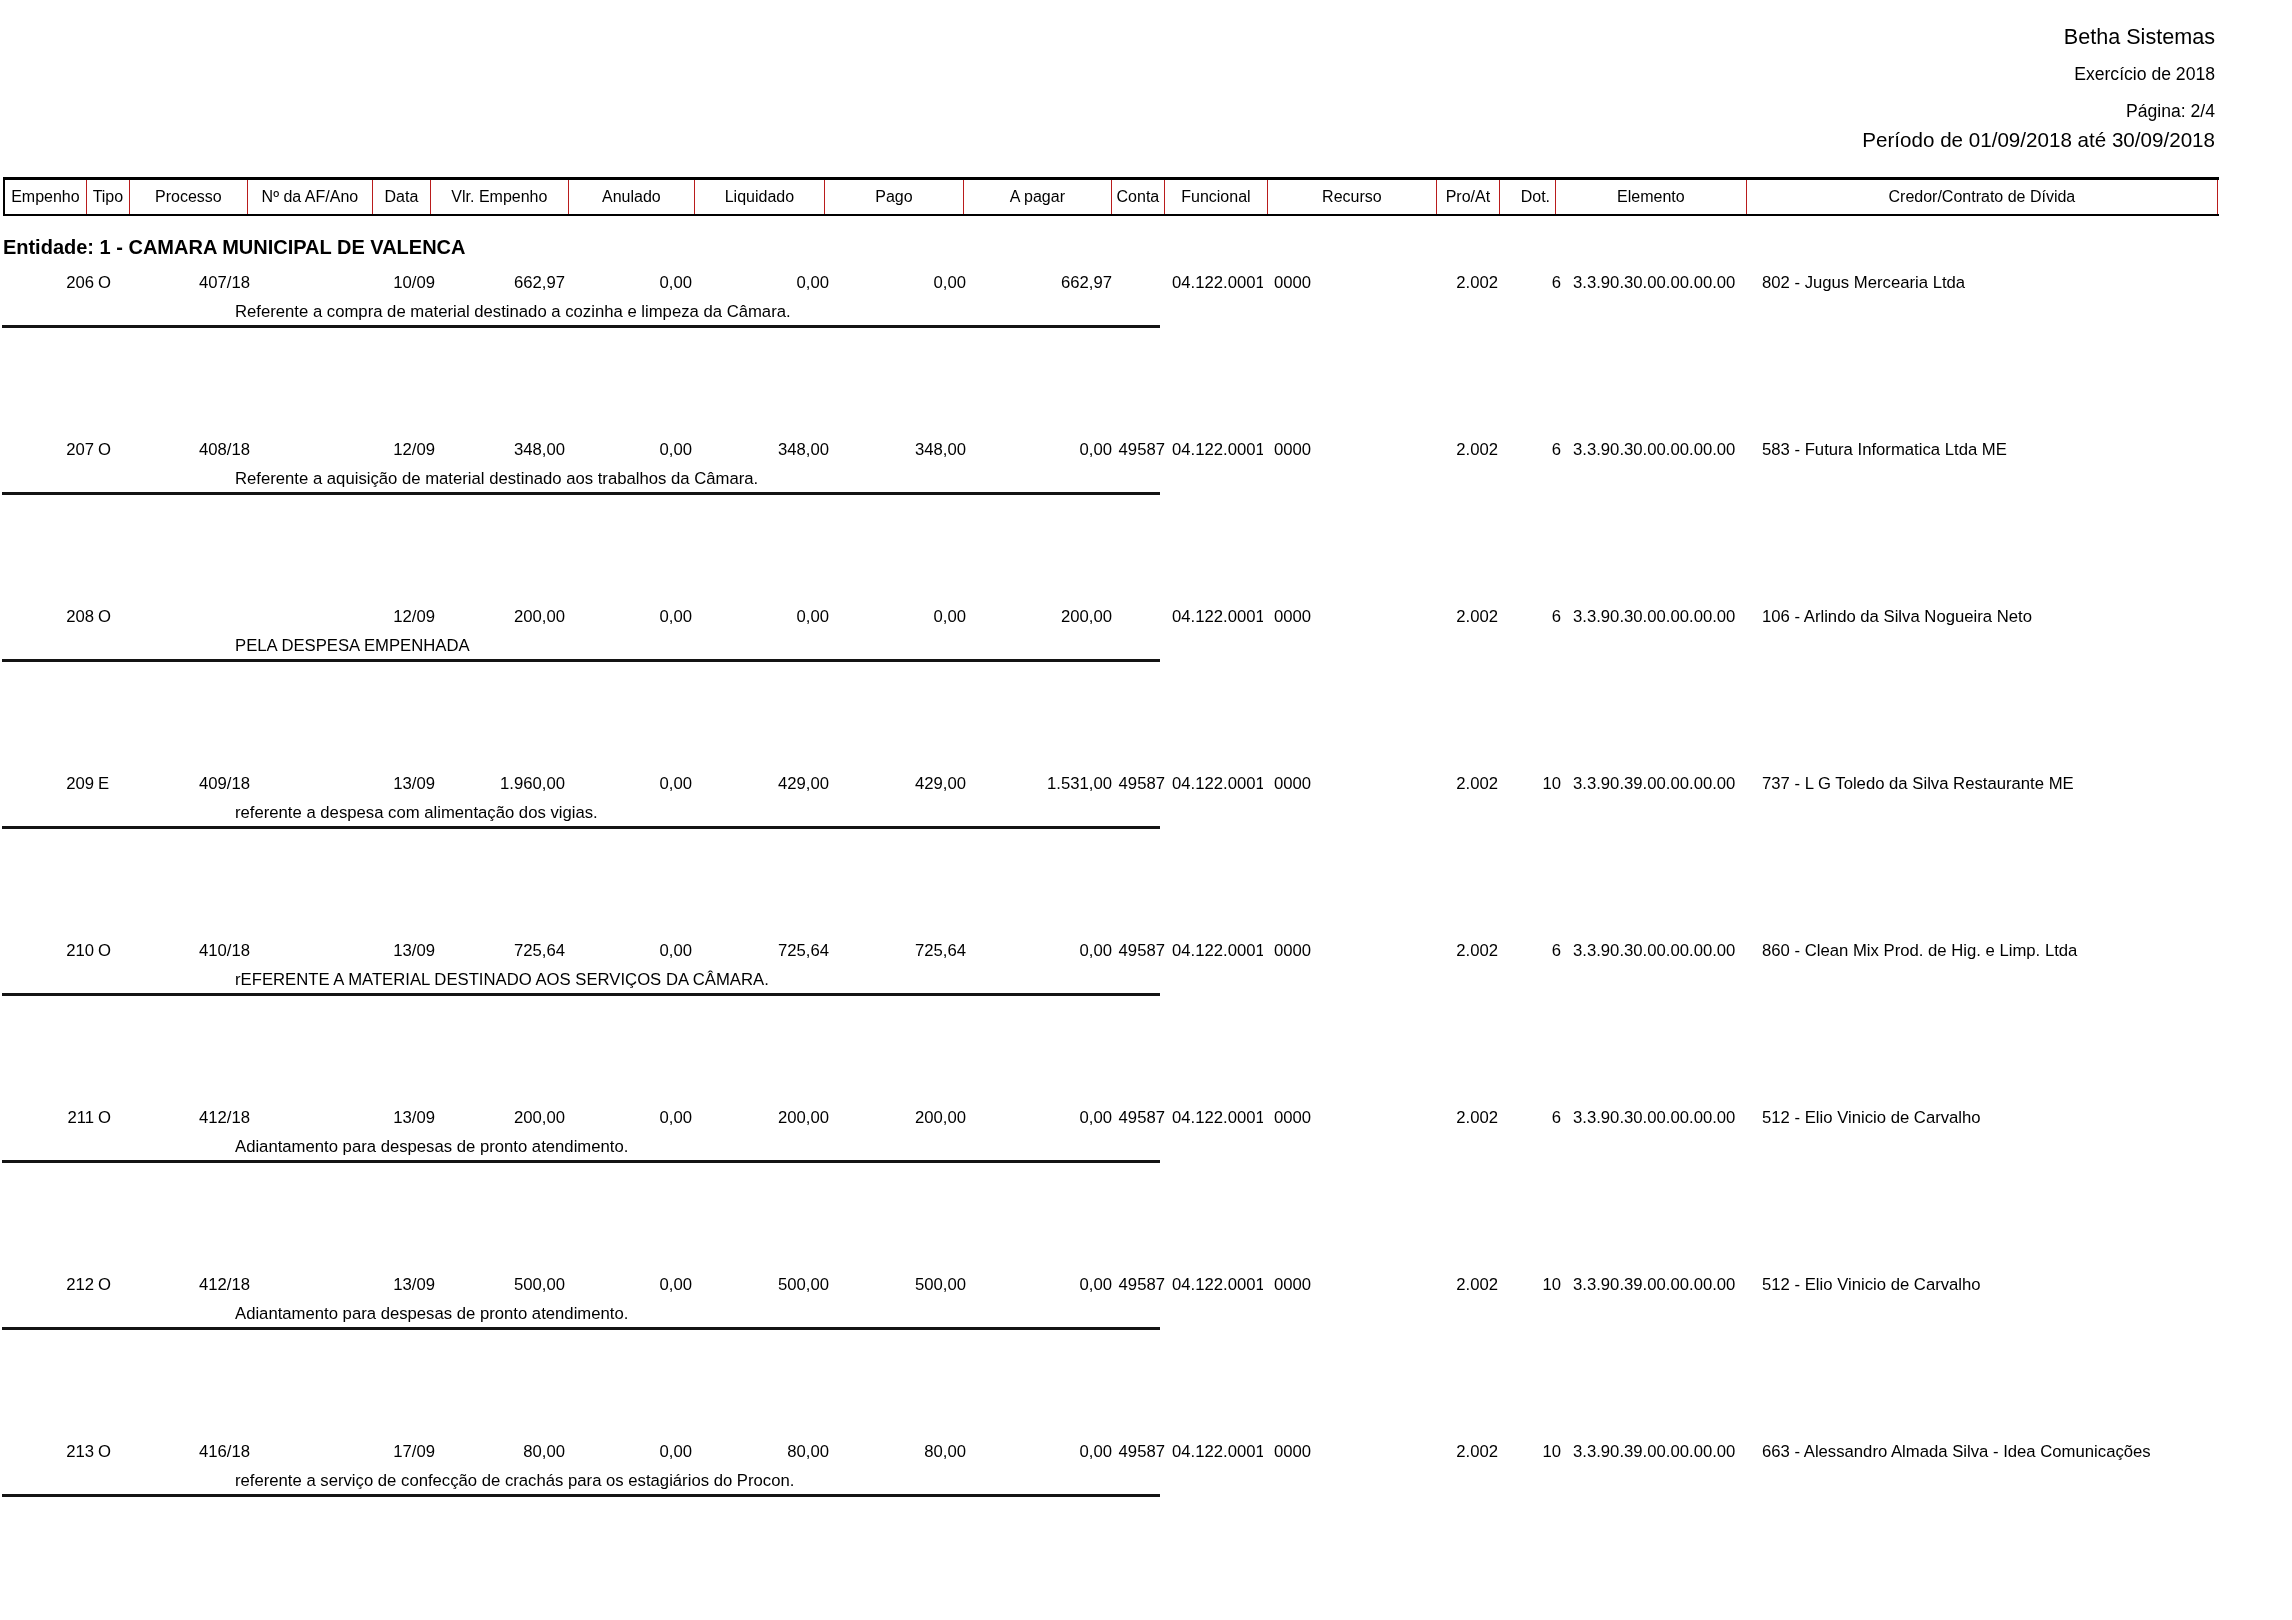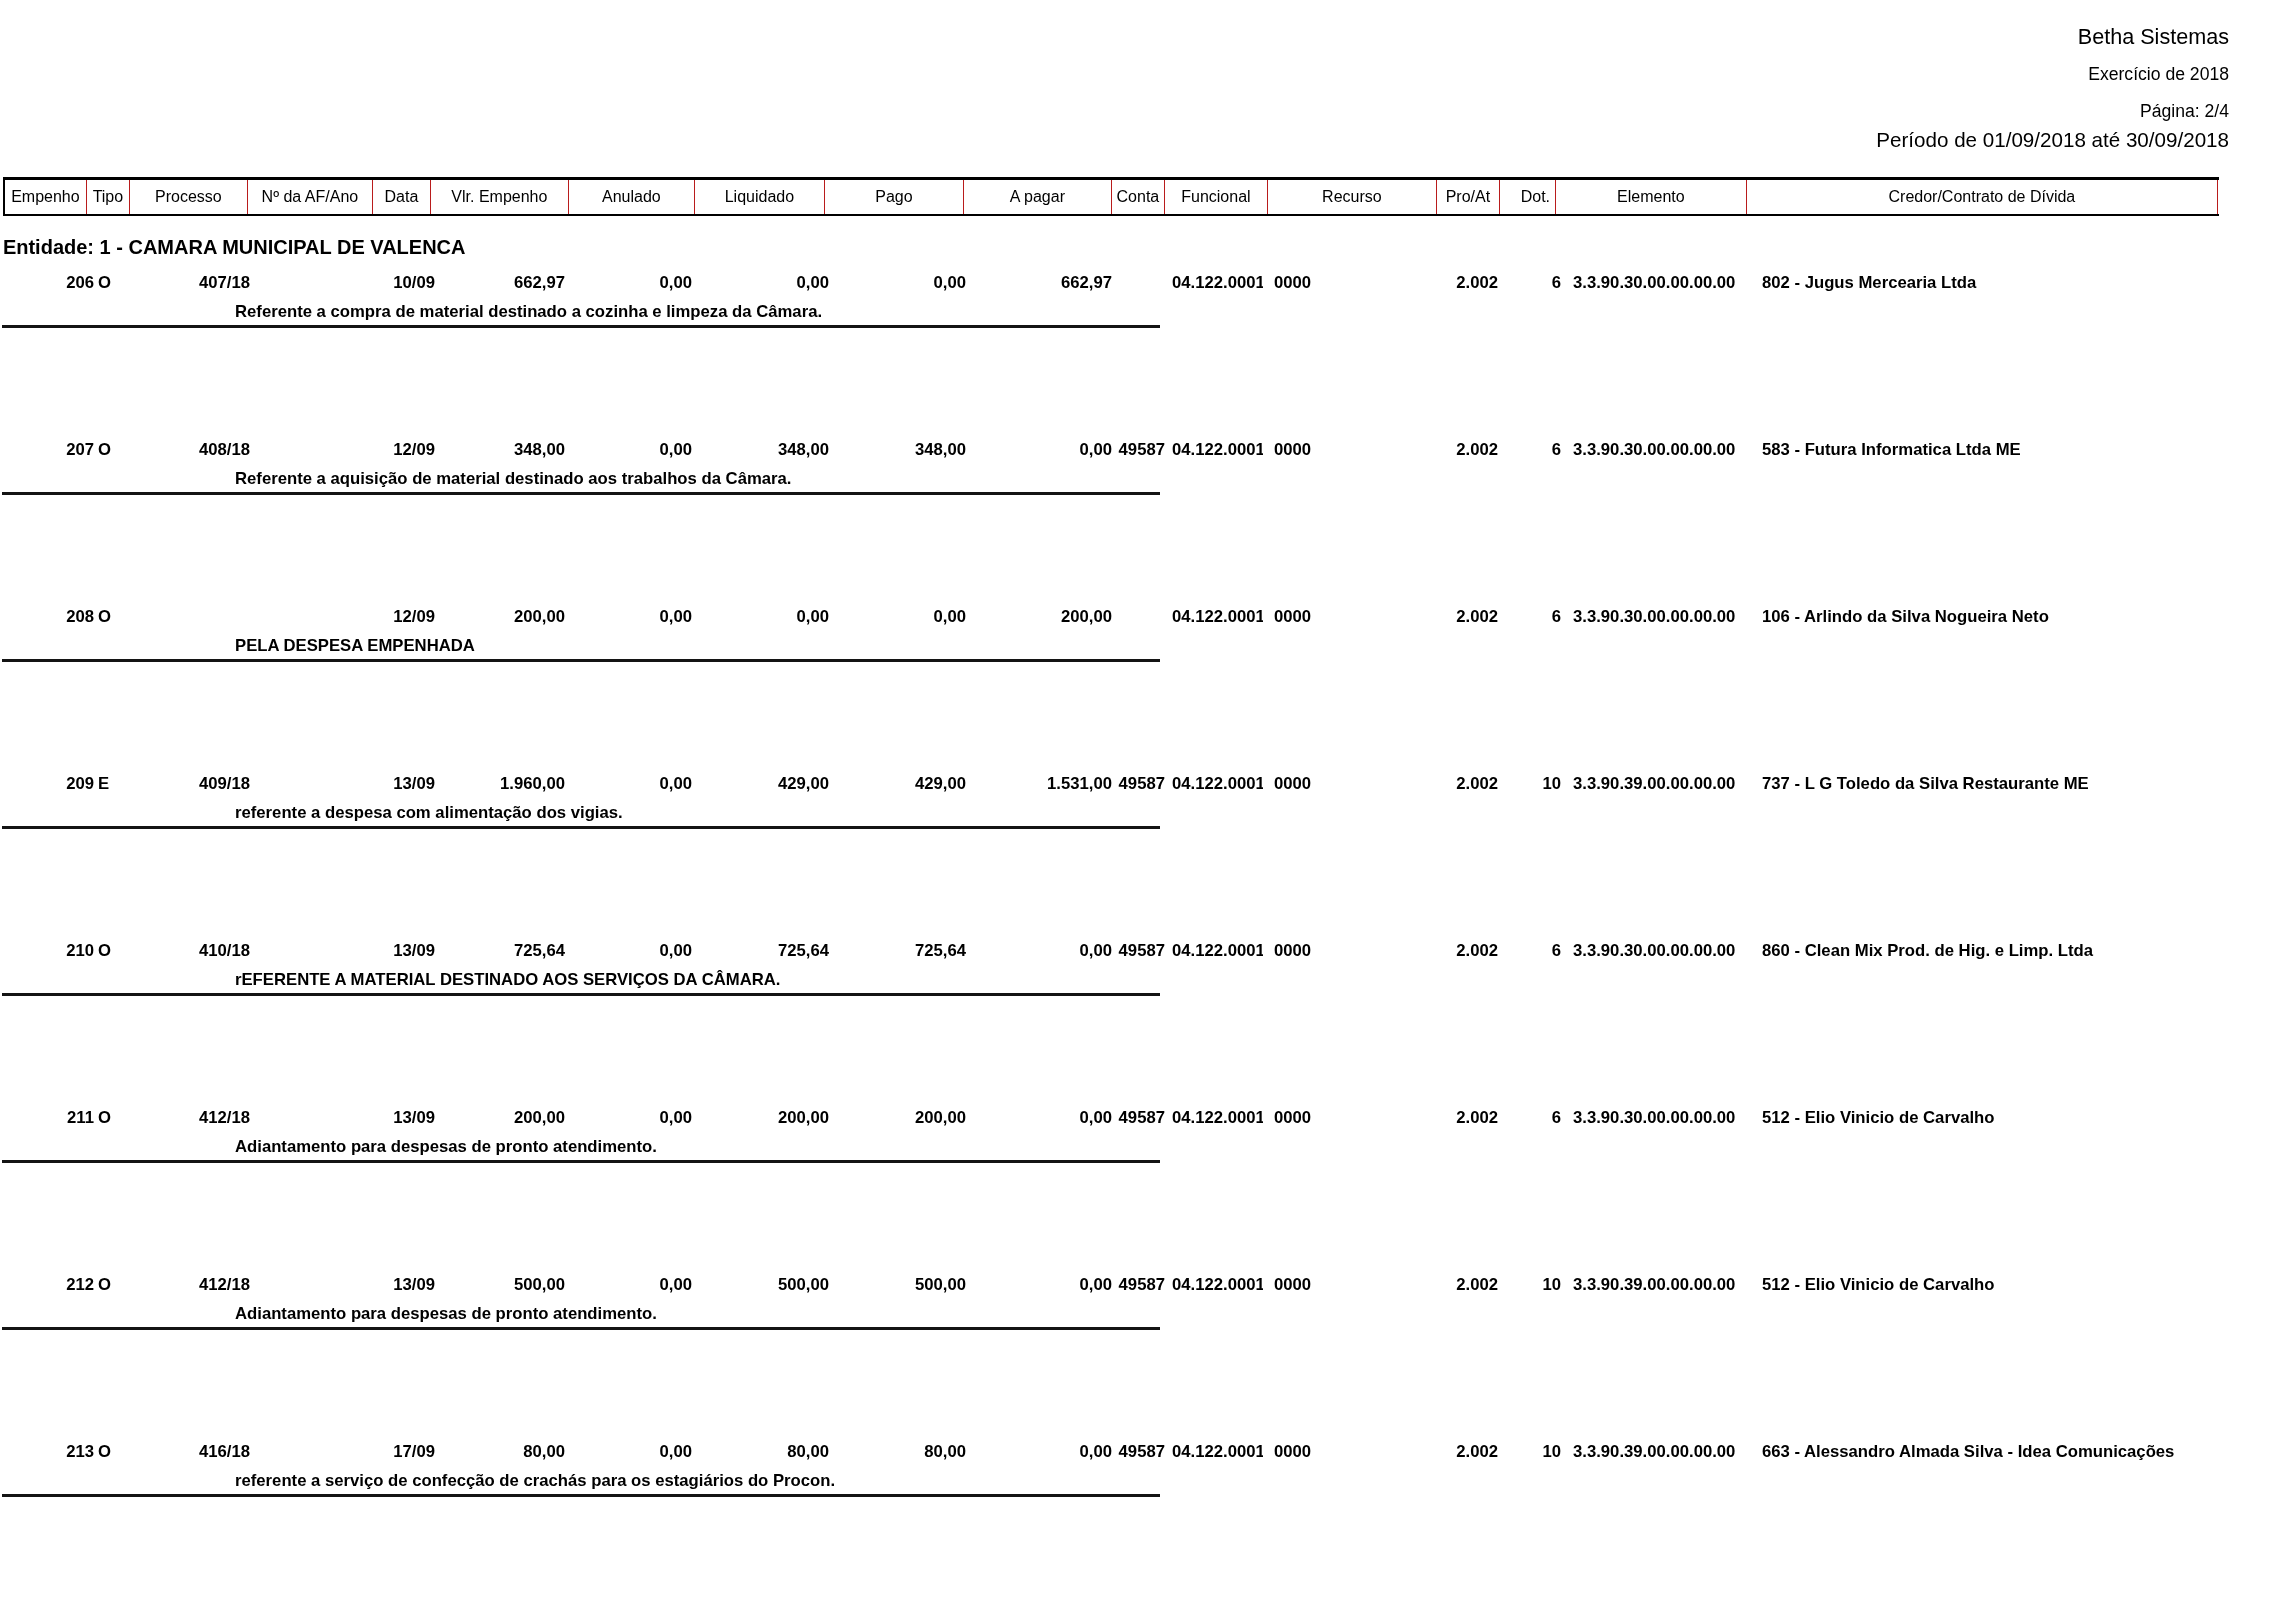--- a/index.html
+++ b/index.html
@@ -7,21 +7,21 @@
   .page {
     position:relative; width:2293px; height:1620px; background:#fff;
     font-family:"Liberation Sans", sans-serif; color:#000; overflow:hidden;
   }
   
   .hdr-left { position:absolute; left:2.9px; top:53px; }
   .org-state { font-size:24.5px; font-weight:bold; line-height:32px; }
   .org-name  { font-size:24.5px; font-weight:bold; line-height:32px; }
   .report-title { font-size:21.6px; line-height:35px; }
 
-  .hdr-right { position:absolute; right:64px; top:23.5px; text-align:right; }
+  .hdr-right { position:absolute; right:78px; top:23.5px; text-align:right; }
   .vendor   { font-size:21.6px; line-height:25.5px; margin-bottom:14.7px; }
   .exercise { font-size:17.6px; line-height:21.6px; margin-bottom:15.7px; }
   .pageno   { font-size:17.6px; line-height:21.6px; margin-bottom:5px; }
   .period   { font-size:20.6px; line-height:24.5px; }
 
   
   .thead {
     position:absolute; left:2.9px; top:177px; width:2216px; height:39px;
     display:flex; border-top:3.9px solid #000; border-bottom:2.9px solid #000;
     border-left:2px solid #000;
@@ -29,21 +29,21 @@
   .thead .cell {
     border-right:1px solid #b91c1c; font-size:16px;
     display:flex; align-items:center; justify-content:center;
     white-space:nowrap; overflow:hidden;
   }
 
   
   .entity { position:absolute; left:2.9px; top:236px; font-size:20px; font-weight:bold; }
 
   
-  .records { position:absolute; left:0; top:265px; width:2293px;font-weight:bold; }
+  .records { position:absolute; left:0; top:265px; width:2293px; }
   .record  { position:relative; height:167px; }
   .vals    { position:absolute; left:0; top:7.8px; width:100%; height:21.6px; font-size:16.7px; }
   .vals span { position:absolute; top:0; white-space:nowrap; }
   .desc    { position:absolute; left:235px; top:37px; font-size:16.7px; white-space:nowrap; }
   .rule    { position:absolute; left:2px; top:60px; width:1158px; height:2.9px; background:#141414; }
 
   
   .f-empenho   { right:2199px; }
   .f-tipo      { left:98px; }
   .f-processo  { right:2043px; }

